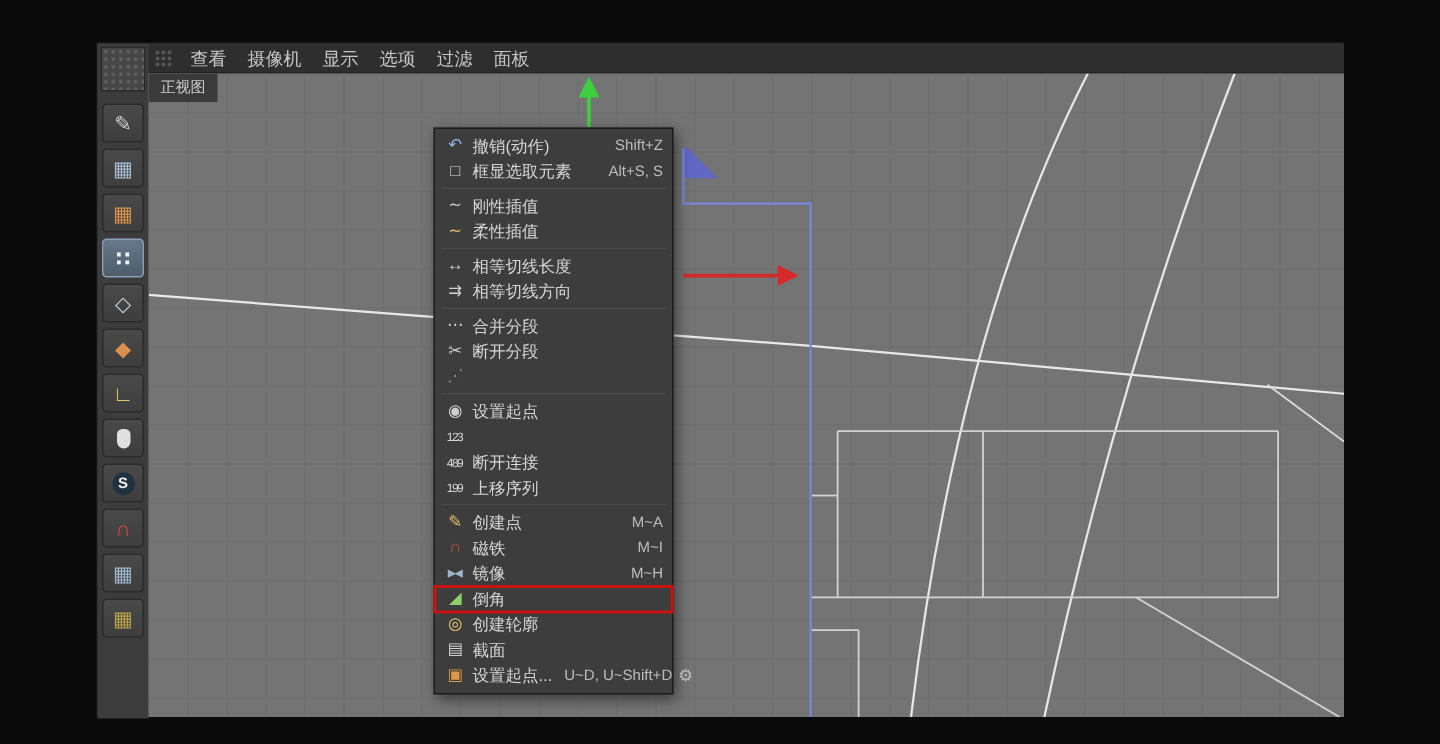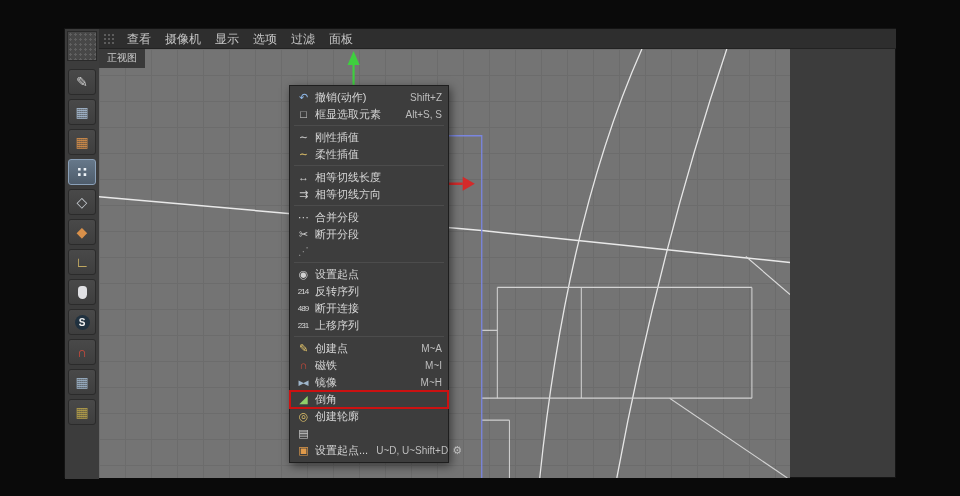--- a/index.html
+++ b/index.html
@@ -26,21 +26,21 @@
     display:flex;flex-direction:column;align-items:center}
   .toolbar-grip{width:30px;height:30px;margin:2px 0 6px;background:#474747;
     background-image:radial-gradient(circle,#606060 1px,transparent 1.4px);
     background-size:5px 5px;border:1px solid #2a2a2a}
   .tool{width:28px;height:26px;margin:2px 0;display:flex;align-items:center;justify-content:center;
     background:linear-gradient(#494949,#3e3e3e);border:1px solid #2b2b2b;border-radius:3px}
   .tool.active{background:linear-gradient(#66788a,#4e5c6b);border-color:#8aa0b8}
   .tool-icon{font-size:14px;line-height:1}
 
   
-  .viewport{position:absolute;left:34px;top:20px;width:691px;height:429px;
+  .viewport{position:absolute;left:34px;top:20px;width:797px;height:429px;
     background-color:var(--viewport-bg,#747474);
     background-image:linear-gradient(#6c6c6c 1px,transparent 1px),
                      linear-gradient(90deg,#6c6c6c 1px,transparent 1px);
     background-size:26px 26px;overflow:hidden}
   .viewport-label{position:absolute;left:0;top:0;background:#3a3a3a;color:#cdcdcd;
     font-size:10px;padding:2px 8px 3px;z-index:2}
   .wire{position:absolute;inset:0;z-index:1;width:100%;height:100%}
 
   
   .ctx{position:absolute;left:190px;top:36px;width:160px;z-index:3;
@@ -193,29 +193,28 @@
         <span class="mi-icon" style="color:#8b8b8b">⋰</span>
       </div>
 
       <div class="mi-sep"></div>
 
       <div class="mi">
         <span class="mi-icon" style="color:#d0d0d0">◉</span>
         <span class="mi-label">设置起点</span>
       </div>
       <div class="mi">
-        <span class="mi-icon" style="color:#d8d8d8;font-size:8px">214</span>
-        <span class="mi-label">反转序列</span>
+        <span class="mi-icon" style="color:#d8d8d8;font-size:8px">123</span>
       </div>
       <div class="mi">
         <span class="mi-icon" style="color:#d8d8d8;font-size:8px">489</span>
         <span class="mi-label">断开连接</span>
       </div>
       <div class="mi">
-        <span class="mi-icon" style="color:#d8d8d8;font-size:8px">231</span>
+        <span class="mi-icon" style="color:#d8d8d8;font-size:8px">199</span>
         <span class="mi-label">上移序列</span>
       </div>
 
       <div class="mi-sep"></div>
 
       <div class="mi">
         <span class="mi-icon" style="color:#e3c46a">✎</span>
         <span class="mi-label">创建点</span>
         <span class="mi-shortcut">M~A</span>
       </div>
@@ -232,20 +231,21 @@
       <div class="mi highlighted">
         <span class="mi-icon" style="color:#8fcf6a">◢</span>
         <span class="mi-label">倒角</span>
       </div>
       <div class="mi">
         <span class="mi-icon" style="color:#e3c46a">◎</span>
         <span class="mi-label">创建轮廓</span>
       </div>
       <div class="mi">
         <span class="mi-icon" style="color:#d0d0d0">▤</span>
+        <span class="mi-label">截面</span>
       </div>
       <div class="mi">
         <span class="mi-icon" style="color:#e09a4a">▣</span>
         <span class="mi-label">设置起点...</span>
         <span class="mi-shortcut">U~D, U~Shift+D</span>
         <span class="mi-gear">⚙</span>
       </div>
 
     </div>
   </div>

